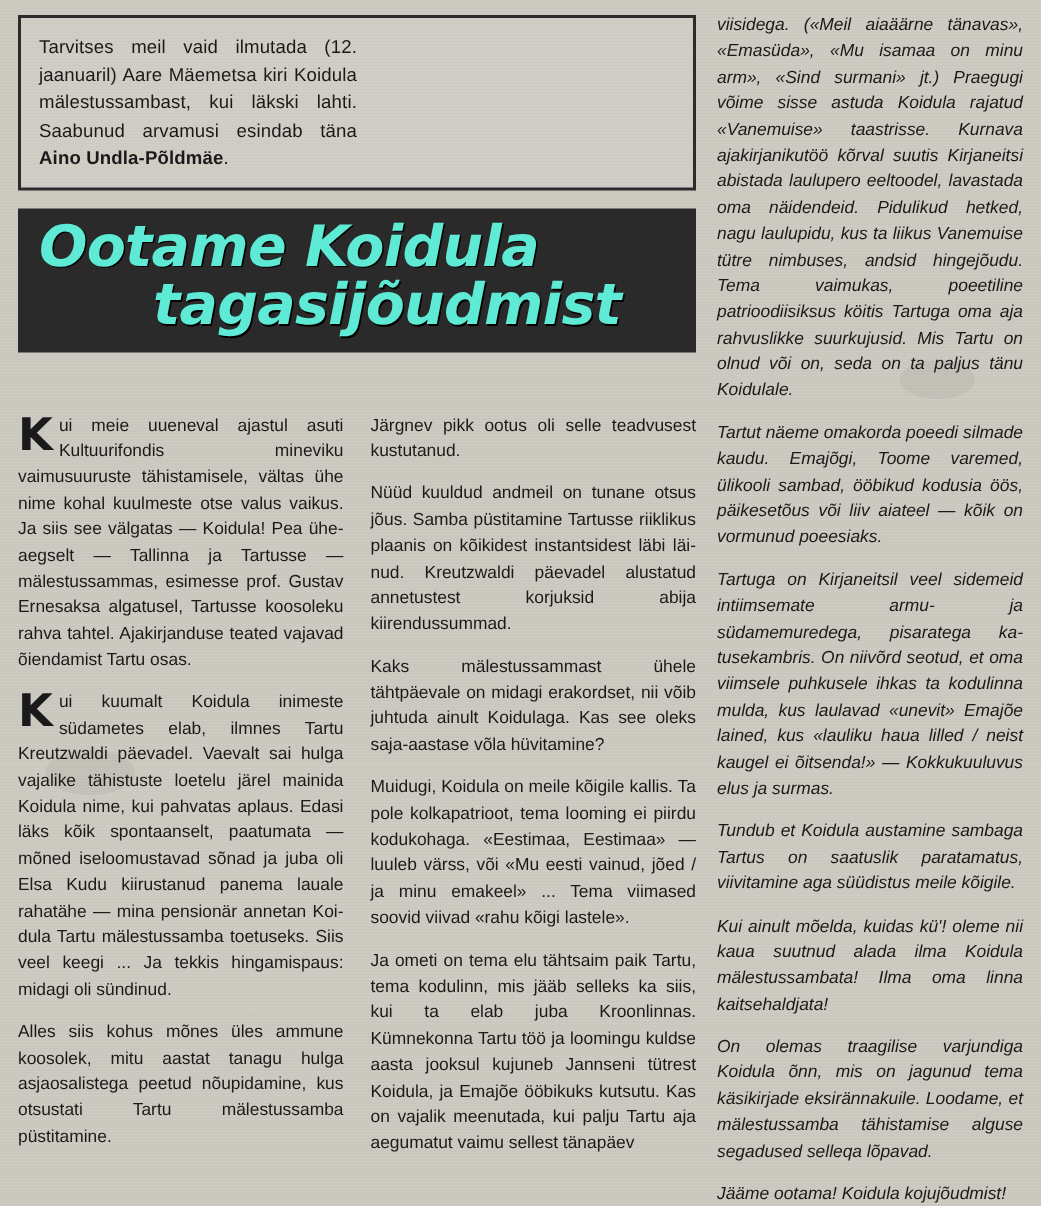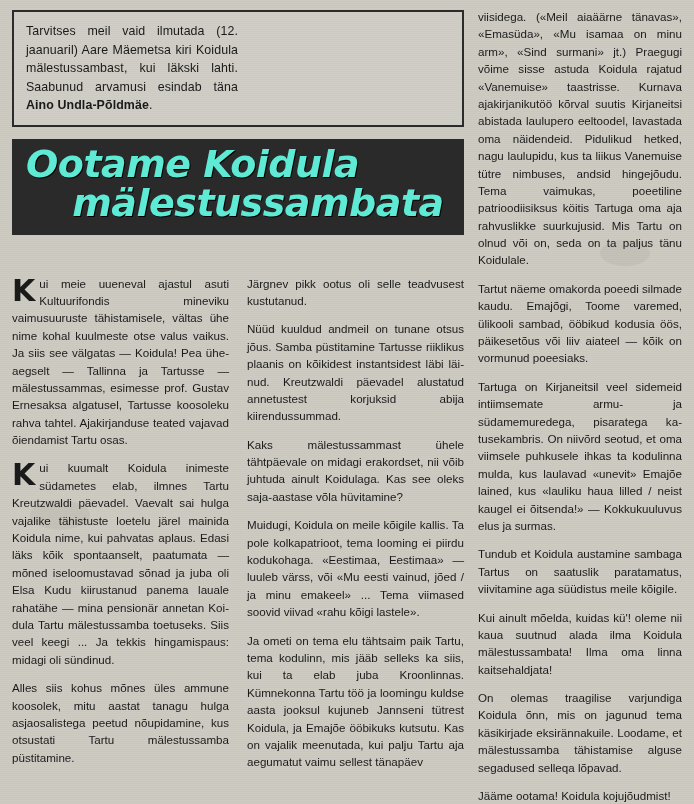--- a/index.html
+++ b/index.html
@@ -107,21 +107,21 @@
     margin-top: 1px;
   }
 
   
   .rcol {
     font-size: 11.6px;
     line-height: 1.5;
     text-align: justify;
     font-family: "Liberation Sans", sans-serif;
   }
-  .rcol p { margin: 0 0 11px 0; }
+  .rcol p { margin: 0 0 11px 0; font-style: italic; }
 
   
   .blotch {
     position: absolute;
     border-radius: 50%;
     background: rgba(120,115,105,0.10);
     pointer-events: none;
   }
 </style>
 </head>
@@ -135,21 +135,21 @@
   <div class="left-col">
 
     <div class="lead-box">
       <div class="lead-col">
         <span>Tarvitses meil vaid ilmutada (12. jaanuaril) Aare Mäemetsa kiri Koidula mälestussambast, kui läkski lahti. Saabunud arvamusi esindab täna </span><b>Aino Undla-Põldmäe</b><span>.</span>
       </div>
     </div>
 
     <div class="masthead">
       <div class="line line1">Ootame Koidula</div>
-      <div class="line line2">mälestussambata</div>
+      <div class="line line2">tagasijõudmist</div>
     </div>
 
     <div class="body-cols">
       <div class="bcol">
         <p class="dropcap">Kui meie uueneval ajastul asuti Kultuurifondis minevi­ku vaimusuuruste tähistamisele, vältas ühe nime kohal kuulmes­te otse valus vaikus. Ja siis see välgatas — Koidula! Pea ühe­aegselt — Tallinna ja Tartusse — mälestussammas, esimesse prof. Gustav Ernesaksa algatusel, Tartusse koosoleku rahva tahtel. Ajakirjanduse teated vajavad õiendamist Tartu osas.</p>
         <p class="dropcap">Kui kuumalt Koidula ini­meste südametes elab, ilm­nes Tartu Kreutzwaldi päevadel. Vaevalt sai hulga vajalike tähis­tuste loetelu järel mainida Koi­dula nime, kui pahvatas aplaus. Edasi läks kõik spontaanselt, paa­tumata — mõned iseloomustavad sõnad ja juba oli Elsa Kudu kii­rustanud panema lauale rahatähe — mina pensionär annetan Koi­dula Tartu mälestussamba toetu­seks. Siis veel keegi ... Ja tekkis hingamispaus: midagi oli sündi­nud.</p>
         <p>Alles siis kohus mõnes üles ammune koosolek, mitu aastat ta­nagu hulga asjaosalistega peetud nõupidamine, kus otsustati Tartu mälestussamba püstitamine.</p>
       </div>
       <div class="bcol">
         <p>Järgnev pikk ootus oli selle tead­vusest kustutanud.</p>

